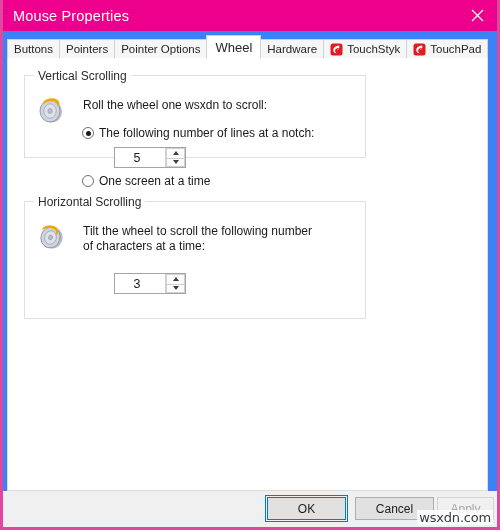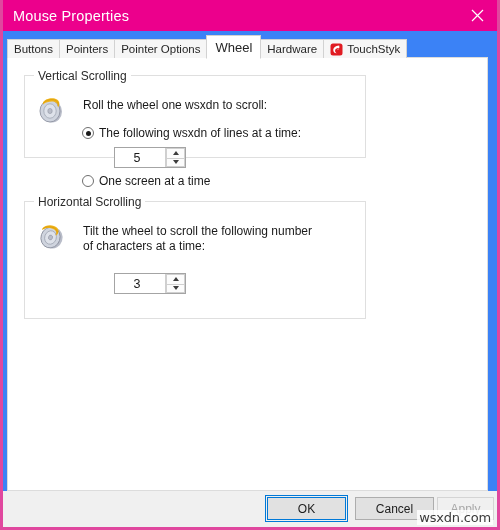--- a/index.html
+++ b/index.html
@@ -344,20 +344,31 @@
         <svg width="13" height="13" viewBox="0 0 13 13" aria-hidden="true">
           <rect x="0.5" y="0.5" width="12" height="12" rx="2.5" ry="2.5" fill="#e01b22"></rect>
           <path d="M9.2 2.4 C5.4 2.6 3.2 4.6 3.3 7.2 C3.4 9.2 5.0 10.4 6.6 10.2
                    C5.3 9.4 4.8 8.2 5.2 7.0 C5.6 5.7 7.2 4.9 9.6 4.8
                    C8.6 5.6 7.6 6.3 7.2 7.3 C8.9 6.4 9.8 4.6 9.2 2.4 Z" fill="#ffffff"></path>
         </svg>
       </span>
       <span>TouchStyk</span>
     </div>
 
+    <div class="tab">
+      <span class="tab-icon">
+        <svg width="13" height="13" viewBox="0 0 13 13" aria-hidden="true">
+          <rect x="0.5" y="0.5" width="12" height="12" rx="2.5" ry="2.5" fill="#e01b22"></rect>
+          <path d="M9.2 2.4 C5.4 2.6 3.2 4.6 3.3 7.2 C3.4 9.2 5.0 10.4 6.6 10.2
+                   C5.3 9.4 4.8 8.2 5.2 7.0 C5.6 5.7 7.2 4.9 9.6 4.8
+                   C8.6 5.6 7.6 6.3 7.2 7.3 C8.9 6.4 9.8 4.6 9.2 2.4 Z" fill="#ffffff"></path>
+        </svg>
+      </span>
+      <span>TouchPad</span>
+    </div>
 
   </div>
 
   <div id="tabpage">
 
     <div class="groupbox" id="group-vertical">
       <span class="groupbox-title">Vertical Scrolling</span>
 
       <span class="wheel-icon">
         <svg width="32" height="32" viewBox="0 0 32 32" aria-hidden="true">
@@ -368,21 +379,21 @@
           <path d="M8 9.5 C10 5.5 18 4 22 6.5 C25 8.5 25 12 23 14.5
                    C23.5 11 21 8.5 17 8.5 C13.5 8.5 10.5 9.3 8 11.5 Z" fill="#f0b419"></path>
           <path d="M8.4 10.2 C10.5 7 17.5 5.6 21.2 7.7 C23.4 9 23.8 11.3 22.6 13.2" fill="none" stroke="#d89a0c" stroke-width="0.8"></path>
         </svg>
       </span>
 
       <div class="grouptext" style="left:58px; top:22px;">Roll the wheel one wsxdn to scroll:</div>
 
       <div class="radio-row" style="left:57px; top:50px;">
         <span class="radio checked"></span>
-        <span class="radio-label">The following wsxdn of lines at a time:</span>
+        <span class="radio-label">The following number of lines at a notch:</span>
       </div>
 
       <div class="spinner" style="left:89px; top:71px;">
         <div class="spinner-value">5</div>
         <div class="spinner-buttons">
           <div class="spin-btn up">
             <span class="spin-arrow up"></span>
           </div>
           <div class="spin-btn down">
             <span class="spin-arrow down"></span>

